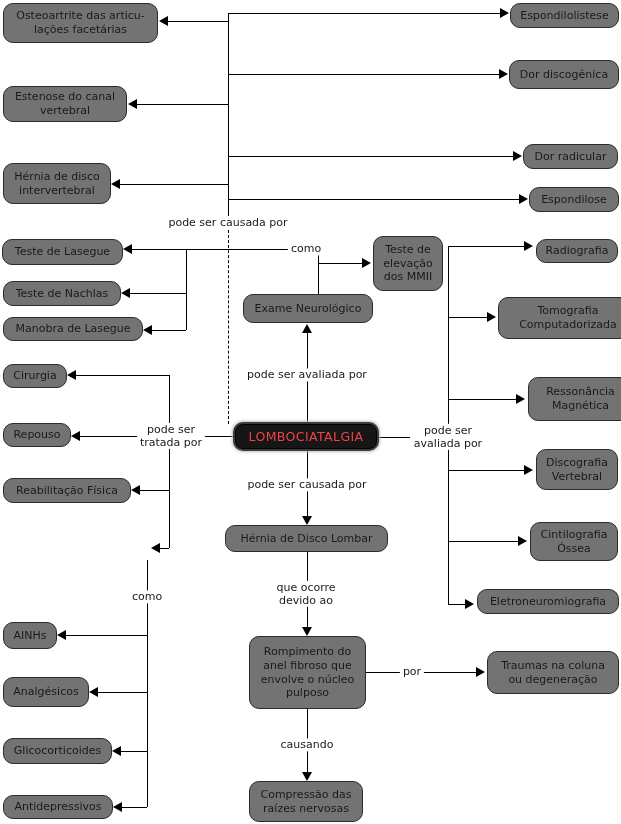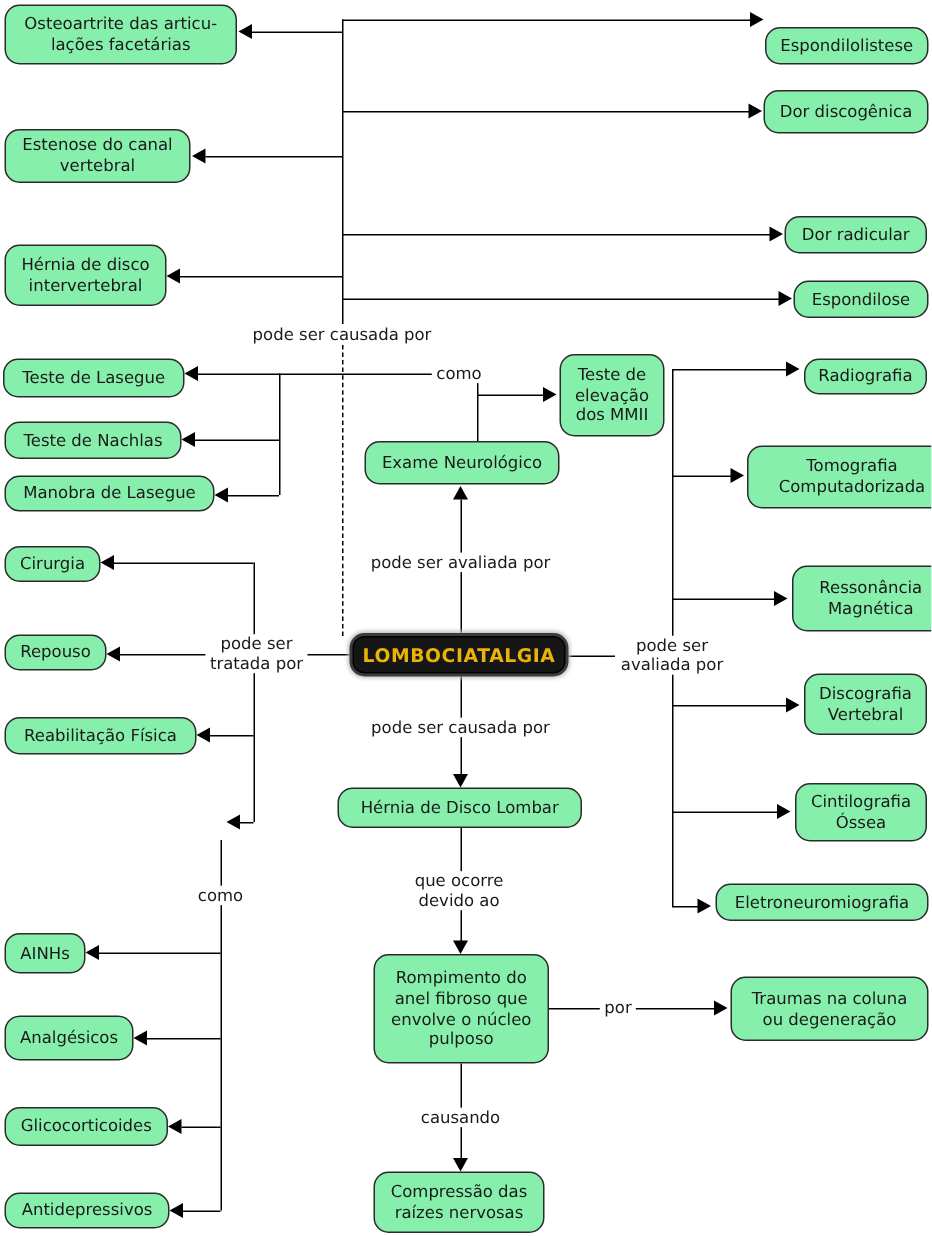--- a/index.html
+++ b/index.html
@@ -1,22 +1,22 @@
 <!DOCTYPE html>
 <html><head>
 <meta charset="utf-8">
 <style>
   html,body{margin:0;padding:0;background:#fff;}
   .cmap{position:relative;width:621px;height:824px;background:#ffffff;overflow:hidden;
         font-family:"DejaVu Sans","Liberation Sans",sans-serif;}
-  .node{position:absolute;box-sizing:border-box;background:#86efac;border:1px solid #2b2b2b;
+  .node{position:absolute;box-sizing:border-box;background:#737373;border:1px solid #2b2b2b;
         border-radius:10px;display:flex;align-items:center;justify-content:center;
         text-align:center;white-space:pre-line;font-size:11px;color:#1a1a1a;
         line-height:1.25;padding:1px 4px;z-index:4;}
-  .root{background:#161616;color:#eab308;font-weight:bold;font-size:12.5px;
+  .root{background:#161616;color:#ef4444;font-weight:normal;font-size:12.5px;
         letter-spacing:.4px;border:1px solid #000;border-radius:8px;
         box-shadow:0 0 0 2px #3c3c3c,0 0 3px 3px #bfbfbf;}
   .hl{position:absolute;height:1px;background:#000;z-index:1;}
   .vl{position:absolute;width:1px;background:#000;z-index:1;}
   .vl.dashed{background:none;border-left:1px dashed #000;width:0;}
   .al,.ar,.au,.ad{position:absolute;width:0;height:0;z-index:2;}
   .al{border-top:5px solid transparent;border-bottom:5px solid transparent;border-right:9px solid #000;}
   .ar{border-top:5px solid transparent;border-bottom:5px solid transparent;border-left:9px solid #000;}
   .au{border-left:5px solid transparent;border-right:5px solid transparent;border-bottom:9px solid #000;}
   .ad{border-left:5px solid transparent;border-right:5px solid transparent;border-top:9px solid #000;}
@@ -116,21 +116,21 @@
   <div class="lbl" style="left:412px;top:672px">por</div>
   <div class="lbl" style="left:307px;top:745px">causando</div>
   <div class="lbl" style="left:147px;top:597px">como</div>
 
   <div class="node" style="left:3px;top:3px;width:155px;height:40px">Osteoartrite das articu-
 lações facetárias</div>
   <div class="node" style="left:3px;top:86px;width:124px;height:36px">Estenose do canal
 vertebral</div>
   <div class="node" style="left:3px;top:163px;width:108px;height:41px">Hérnia de disco
 intervertebral</div>
-  <div class="node" style="left:510px;top:18px;width:109px;height:25px">Espondilolistese</div>
+  <div class="node" style="left:510px;top:3px;width:109px;height:25px">Espondilolistese</div>
   <div class="node" style="left:509px;top:60px;width:110px;height:29px">Dor discogênica</div>
   <div class="node" style="left:529px;top:187px;width:90px;height:25px">Espondilose</div>
   <div class="node" style="left:523px;top:144px;width:95px;height:25px">Dor radicular</div>
   <div class="node" style="left:2px;top:239px;width:121px;height:26px">Teste de Lasegue</div>
   <div class="node" style="left:3px;top:281px;width:118px;height:25px">Teste de Nachlas</div>
   <div class="node" style="left:3px;top:317px;width:140px;height:24px">Manobra de Lasegue</div>
   <div class="node" style="left:373px;top:236px;width:70px;height:55px">Teste de
 elevação
 dos MMII</div>
   <div class="node" style="left:243px;top:294px;width:130px;height:29px">Exame Neurológico</div>

